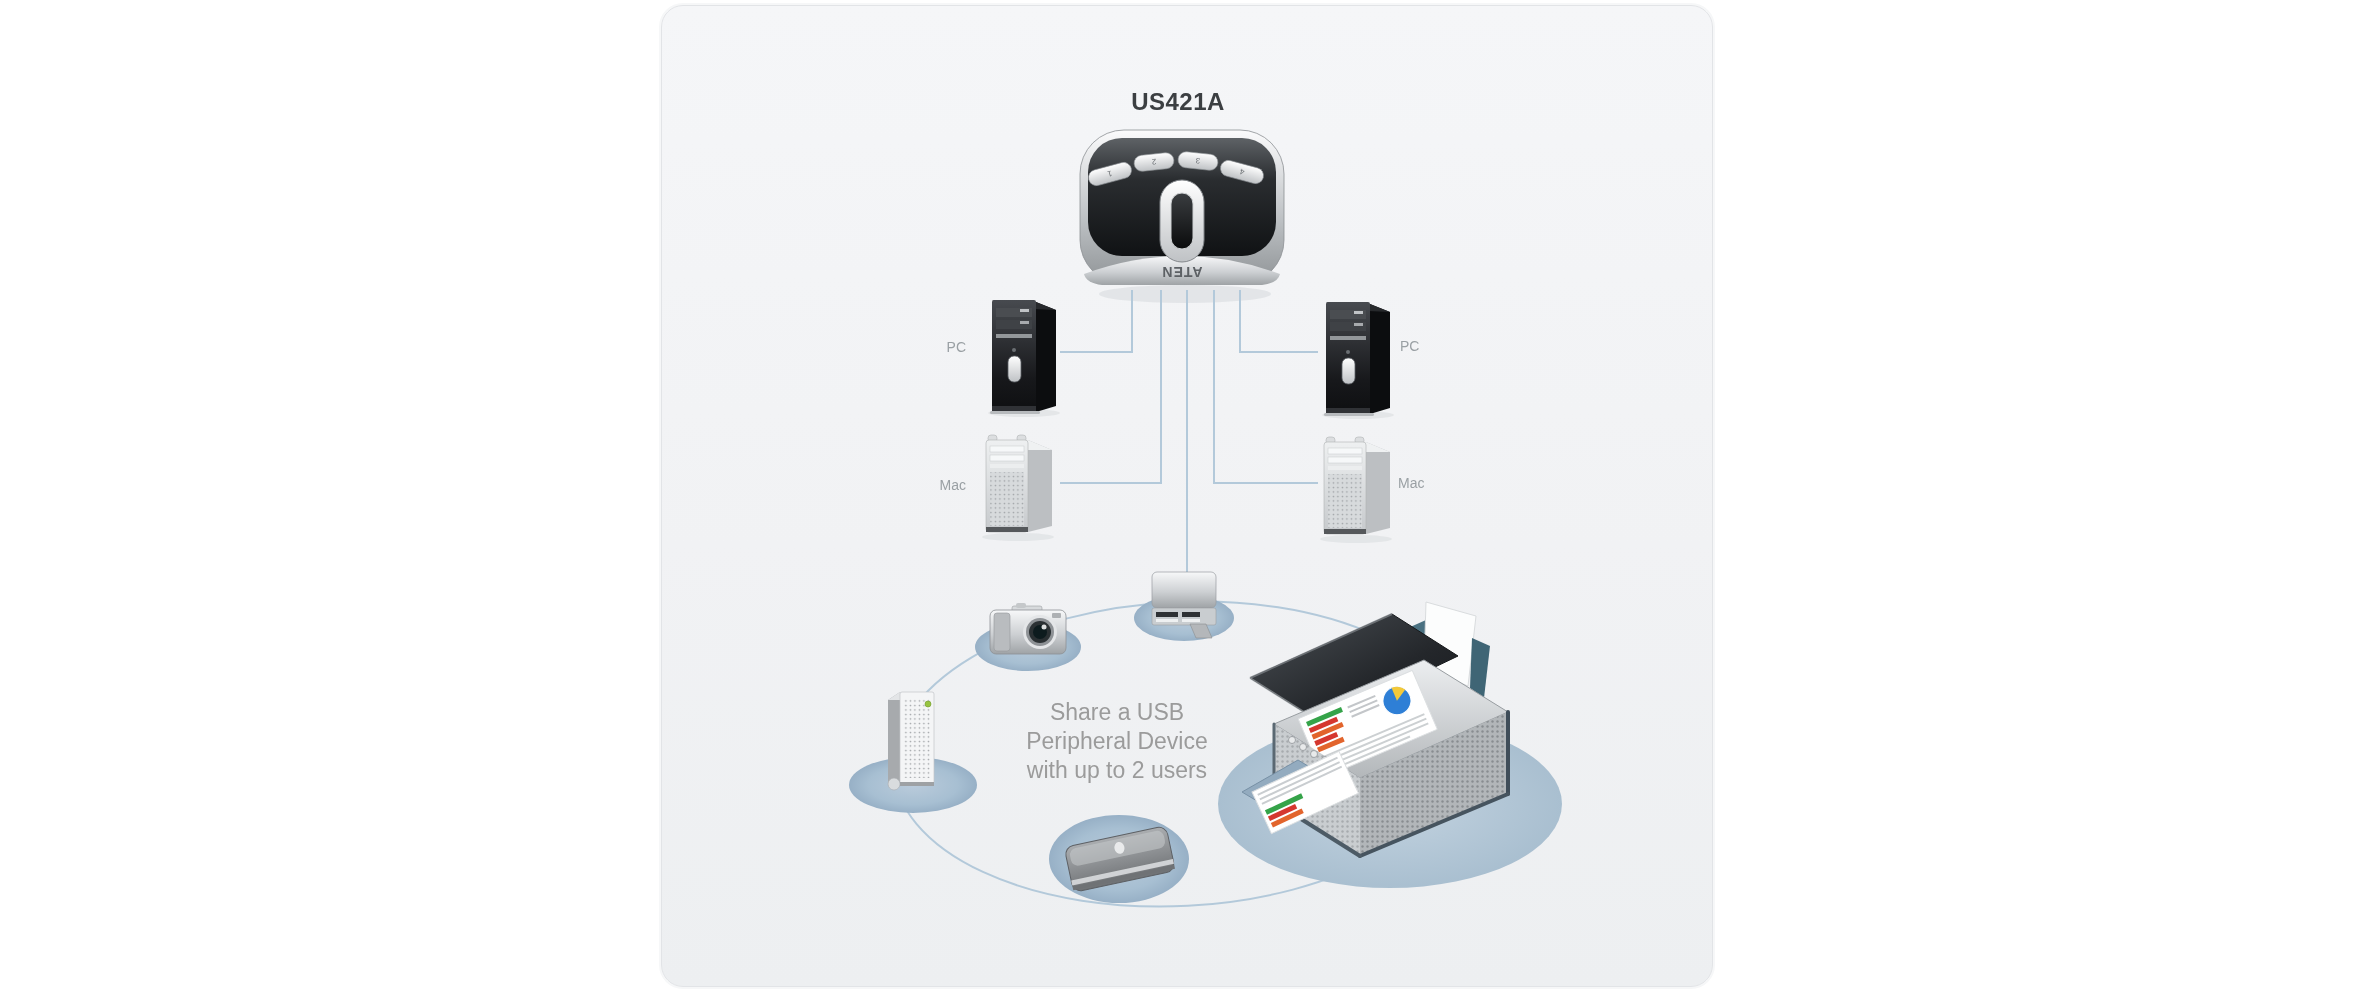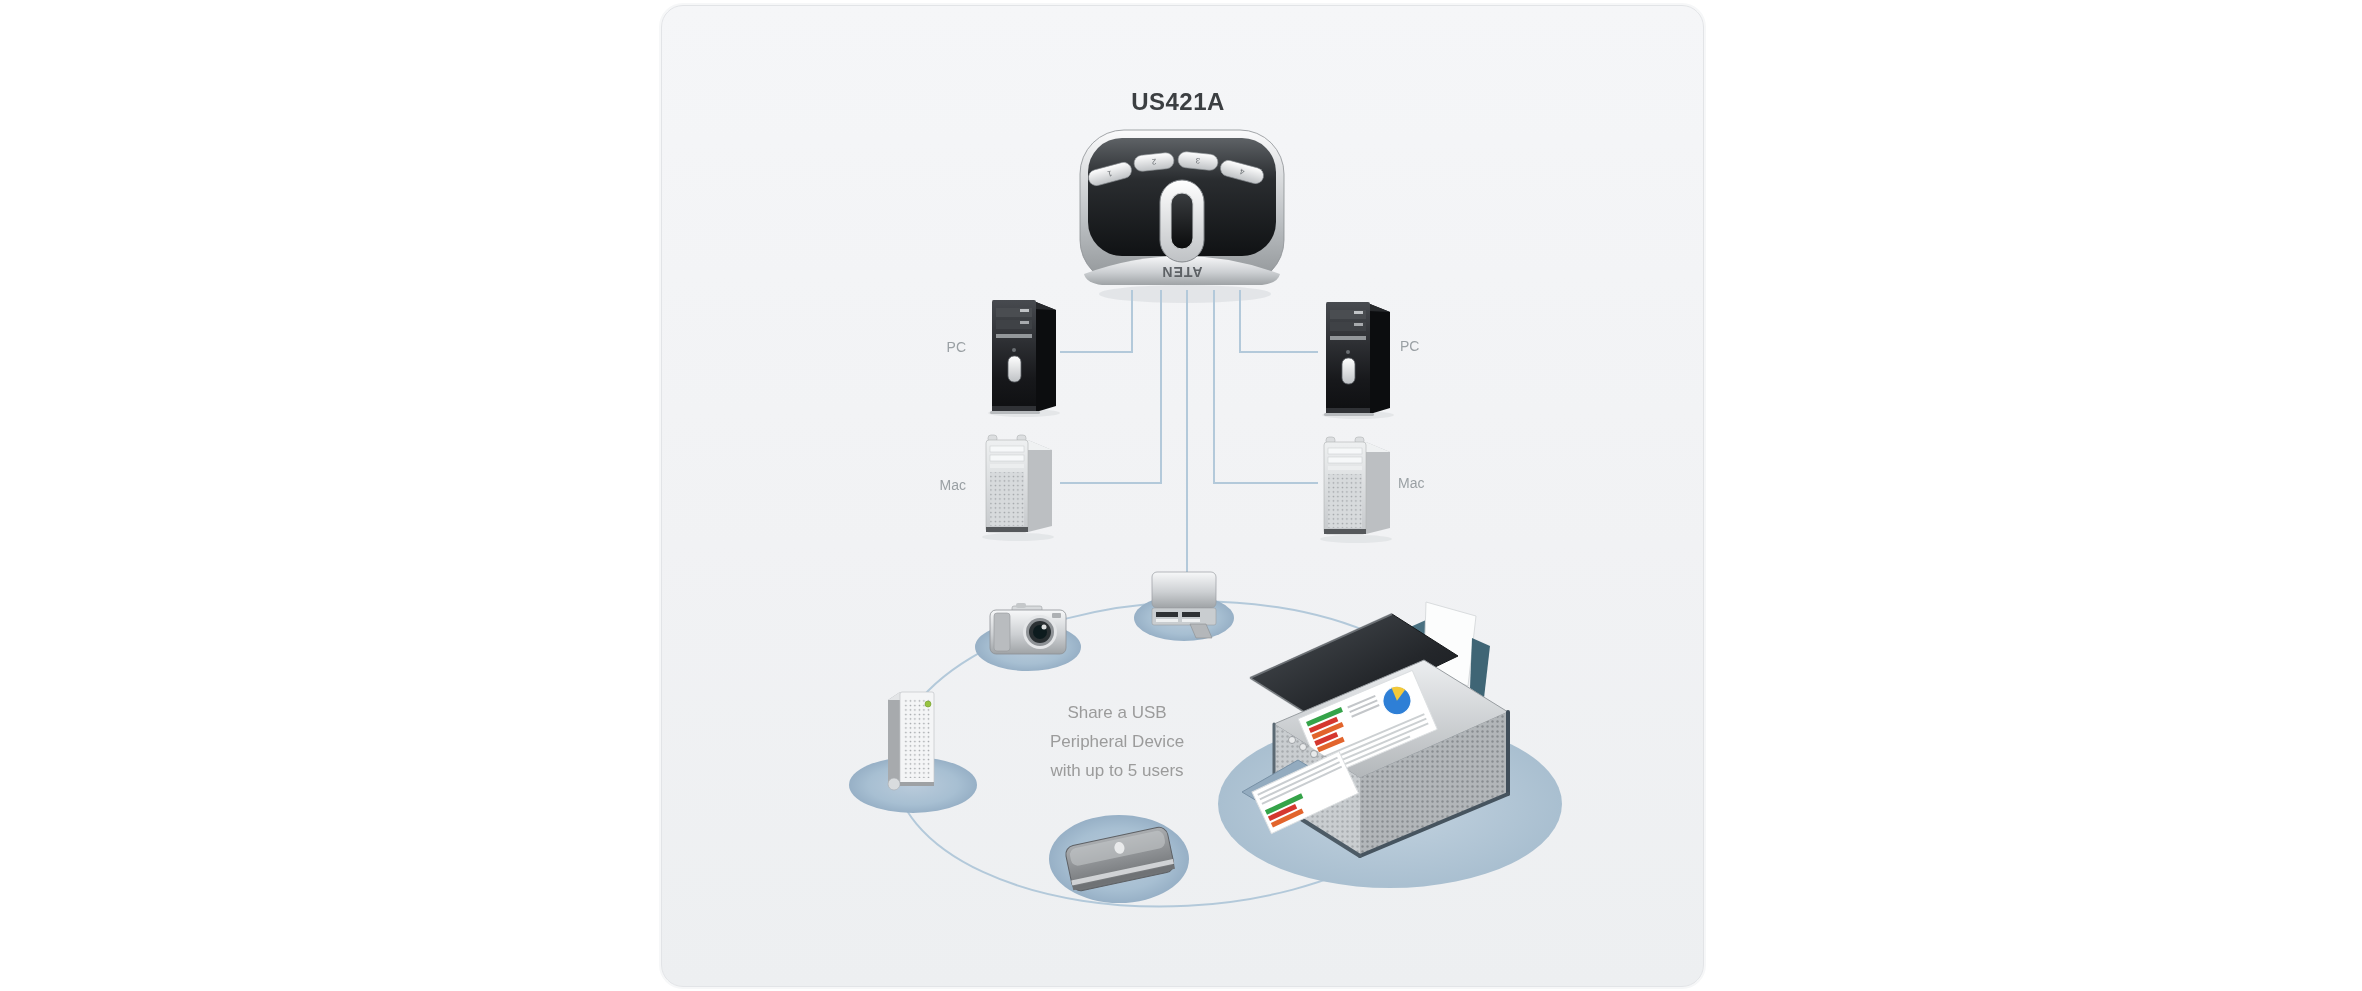--- a/index.html
+++ b/index.html
@@ -1,27 +1,27 @@
 <!DOCTYPE html>
 <html><head>
 <meta charset="utf-8">
 <style>
   html,body{margin:0;padding:0;background:#ffffff;}
   .canvas{position:relative;width:2362px;height:991px;background:#ffffff;overflow:hidden;
           font-family:"Liberation Sans","DejaVu Sans",sans-serif;}
   .card{position:absolute;left:661px;top:5px;width:1041px;height:980px;
         background:linear-gradient(180deg,#f5f6f8 0%,#f1f2f4 55%,#edeff1 100%);
-        border:1px solid #e2e4e7;border-radius:22px;box-shadow:0 0 0 2px #f6f7f8;}
+        border:1px solid #e2e4e7;border-radius:22px;box-shadow:0 0 0 2px #f6f7f8;padding-left:9px;}
   .abs{position:absolute;}
   .title{position:absolute;left:416px;top:82px;width:200px;text-align:center;
          font-size:24px;font-weight:bold;color:#3c3f42;letter-spacing:.5px;}
   .lbl{position:absolute;font-size:14px;color:#9aa0a4;}
   .lbl.r{text-align:right;}
   .caption{position:absolute;left:315px;top:692px;width:280px;text-align:center;
-           font-size:17px;line-height:29px;color:#9b9b9b;}
+           font-size:23px;line-height:29px;color:#9b9b9b;}
   svg{display:block;}
   .dev{position:absolute;}
 </style>
 </head>
 <body>
 
 <svg width="0" height="0" style="position:absolute" aria-hidden="true">
   <defs>
     <linearGradient id="gSilver" x1="0" y1="0" x2="0" y2="1">
       <stop offset="0" stop-color="#f7f8f9"></stop>
@@ -311,17 +311,17 @@
         <rect x="4" y="14" width="88" height="2" fill="#c9cdd0"></rect>
         <rect x="4" y="22" width="40" height="5" fill="#35a349"></rect>
         <rect x="4" y="29" width="30" height="5" fill="#d5372f"></rect>
         <rect x="4" y="36" width="34" height="5" fill="#e2642c"></rect>
       </g>
     </svg>
 
     <div class="caption">
       <div>Share a USB</div>
       <div>Peripheral Device</div>
-      <div>with up to 5 users</div>
+      <div>with up to 2 users</div>
     </div>
 
   </div>
 </div>
 
 </body></html>

